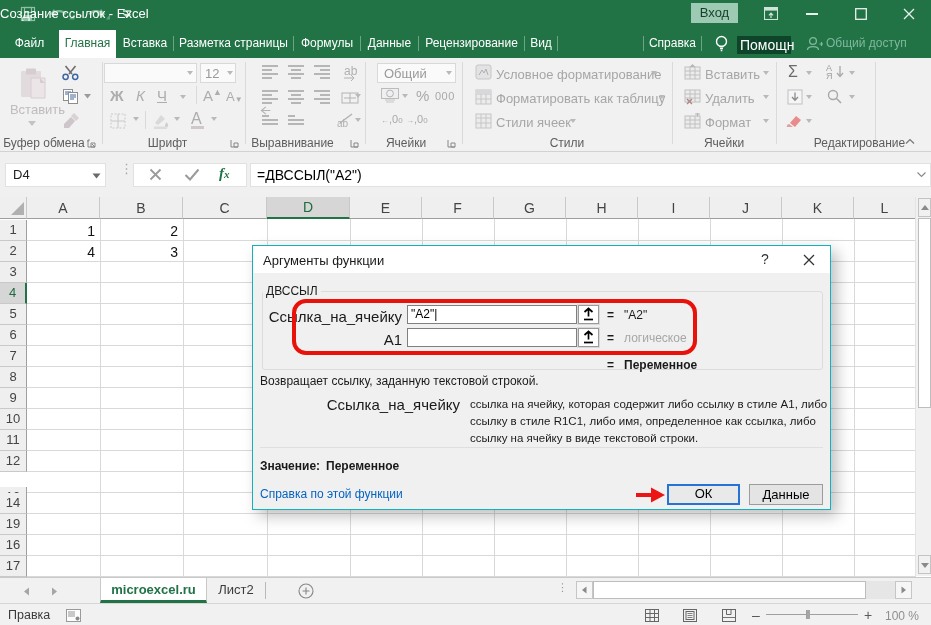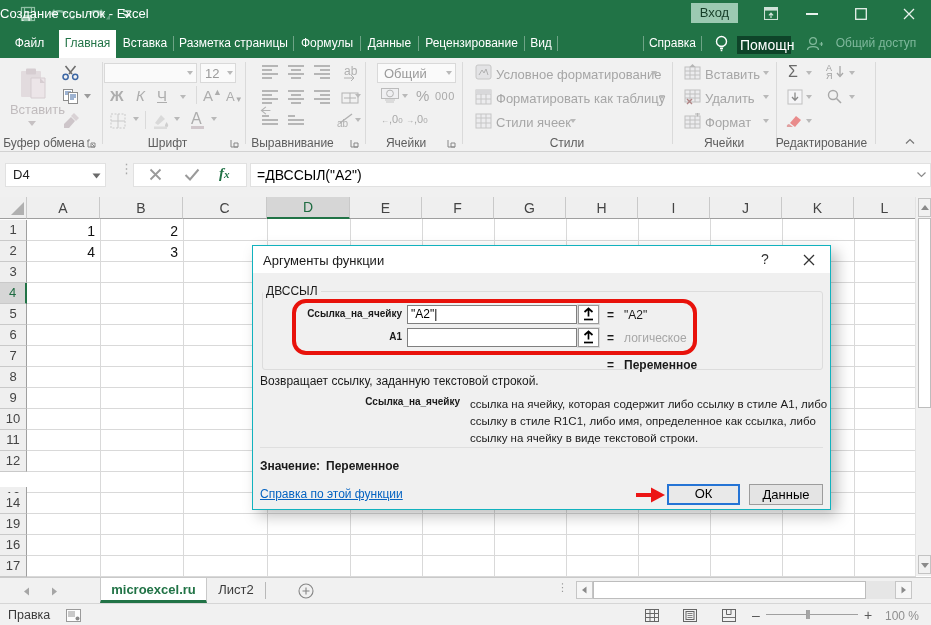--- a/index.html
+++ b/index.html
@@ -24,21 +24,21 @@
 .gvl{position:absolute;width:1px;background:#d9d9d9}
 .ghl{position:absolute;height:1px;background:#d9d9d9}
 .cellnum{position:absolute;font-size:14px;color:#111;text-align:right}
 
 #vscroll{left:915px;top:197px;width:16px;height:379px;background:#f1f1f1;border-left:1px solid #e3e3e3}
 #tabbar{left:0;top:577px;width:931px;height:26px;background:#f1f1f1;border-top:1px solid #c9c9c9}
 #statusbar{left:0;top:603px;width:931px;height:22px;background:#f1f1f1;border-top:1px solid #d6d6d6}
 
 #dlg{left:252px;top:245px;width:579px;height:265px;background:#f0f0f0;border:1.5px solid #11b2be;box-shadow:6px 6px 14px rgba(0,0,0,.25)}
 #dlgtitle{position:absolute;left:0;top:0;width:100%;height:27px;background:#fff}
-.fld-label{position:absolute;font-weight:bold;font-size:10px;color:#1a1a1a;text-align:right}
+.fld-label{position:absolute;font-weight:normal;font-size:15px;color:#1a1a1a;text-align:right}
 .fld-input{position:absolute;background:#fff;border:1px solid #7f7f7f;font-size:12px;color:#000;padding:1px 3px;line-height:15px}
 .rangebtn{position:absolute;width:21px;height:19px;background:#fff;border:1px solid #9a9a9a;box-shadow:0 0 0 1px #d9d9d9}
 .dtext{position:absolute;font-size:12px;color:#1a1a1a;white-space:nowrap}
 </style></head>
 <body>
 <div id="app">
 <div class="abs" id="titlebar">
 <svg class="icon" style="left:20px;top:6px" width="16" height="16" viewBox="0 0 16 16">
         <g fill="none" stroke="#8fc0a5" stroke-width="1.2">
           <rect x="1.5" y="1.5" width="13" height="13"></rect>
@@ -96,21 +96,21 @@
 <svg class="icon" style="left:714px;top:7px" width="15" height="17" viewBox="0 0 15 17">
         <circle cx="7.5" cy="6.5" r="5" fill="none" stroke="#fff" stroke-width="1.4"></circle>
         <path d="M5.5 11.5 h4 M6 13.5 h3 M6.7 15.5 h1.6" stroke="#fff" stroke-width="1.3"></path>
       </svg>
 <div class="abs" style="left:737px;top:8px;width:54px;height:18px;background:#0e4429;color:#fff;font-size:14px;line-height:18px;padding-left:3px">Помощн</div>
 <svg class="icon" style="left:806px;top:8px" width="17" height="15" viewBox="0 0 17 15">
         <circle cx="7" cy="5" r="3.4" fill="none" stroke="#80b99b" stroke-width="1.3"></circle>
         <path d="M1.5 14 C1.5 9.5 12.5 9.5 12.5 14" fill="none" stroke="#80b99b" stroke-width="1.3"></path>
         <path d="M13.5 8 h4 M15.5 6 v4" stroke="#80b99b" stroke-width="1.2"></path>
       </svg>
-<div class="tab" style="left:826px;width:100px;color:#7fb89c;text-align:center">Общий доступ</div>
+<div class="tab" style="left:826px;width:100px;color:#7fb89c;text-align:left">Общий доступ</div>
 </div>
 <div class="abs" id="ribbon">
 <div class="gsep" style="left:102px"></div>
       <div class="gsep" style="left:245px"></div>
       <div class="gsep" style="left:365px"></div>
       <div class="gsep" style="left:462px"></div>
       <div class="gsep" style="left:672px"></div>
       <div class="gsep" style="left:776px"></div>
       <div class="gsep" style="left:875px"></div>
 
@@ -326,21 +326,21 @@
 <svg class="icon" style="left:402px;top:36px" width="7" height="5" viewBox="0 0 7 5">
         <path d="M0 0 h6 l-3 4 z" fill="#b9b9b9"></path>
       </svg>
 <div class="abs dis" style="left:416px;top:29px;font-size:15px;color:#a9a9a9">%</div>
 <div class="abs dis" style="left:435px;top:32px;font-size:11px;letter-spacing:.5px;color:#a9a9a9">000</div>
 <div class="abs dis" style="left:381px;top:55px;font-size:11px;color:#a9a9a9"><span style="font-size:8px">←</span>,0<span style="font-size:8px">0</span></div>
 <div class="abs dis" style="left:406px;top:55px;font-size:11px;color:#a9a9a9"><span style="font-size:8px">→</span>,0<span style="font-size:8px">0</span></div>
 
 <div class="glabel" style="left:462px;width:210px">Стили</div>
 <div class="glabel" style="left:672px;width:104px">Ячейки</div>
-<div class="glabel" style="left:772px;width:99px">Редактирование</div>
+<div class="glabel" style="left:810px;width:99px">Редактирование</div>
 <svg class="icon" style="left:905px;top:80px" width="10" height="7" viewBox="0 0 10 7">
         <path d="M1 5.5 L5 1.5 9 5.5" fill="none" stroke="#777" stroke-width="1.2"></path>
       </svg>
 </div>
 <div class="abs" id="fbar">
 <div class="wbox" style="left:5px;top:11px;width:101px;height:24px"></div>
 <div class="abs" style="left:13px;top:15px;font-size:13px;color:#222">D4</div>
 <svg class="icon" style="left:92px;top:21px" width="9" height="6" viewBox="0 0 9 6">
         <path d="M0.5 0.5 h8 l-4 5 z" fill="#6a6a6a"></path>
       </svg>
@@ -522,20 +522,20 @@
 <div class="dtext" style="left:371px;top:85px;color:#a6a6a6">логическое</div>
 <div class="abs" style="left:39px;top:53px;width:405px;height:56px;border:4px solid #e8120b;border-radius:14px"></div>
 <div class="dtext" style="left:354px;top:112px;font-weight:bold">=</div>
 <div class="dtext" style="left:371px;top:112px;font-weight:bold">Переменное</div>
 <div class="dtext" style="left:7px;top:128px">Возвращает ссылку, заданную текстовой строкой.</div>
 <div class="fld-label" style="left:57px;top:150px;width:150px">Ссылка_на_ячейку</div>
 <div class="abs" style="left:217px;top:150px;width:360px;font-size:11.5px;color:#1a1a1a;line-height:17px;white-space:nowrap">ссылка на ячейку, которая содержит либо ссылку в стиле A1, либо<br>ссылку в стиле R1C1, либо имя, определенное как ссылка, либо<br>ссылку на ячейку в виде текстовой строки.</div>
 <div class="abs" style="left:7px;top:201px;width:563px;height:1px;background:#dfdfdf"></div>
 <div class="dtext" style="left:7px;top:213px;font-weight:bold;font-size:12px">Значение:</div>
 <div class="dtext" style="left:73px;top:213px;font-weight:bold;font-size:12px">Переменное</div>
-<div class="dtext" style="left:7px;top:241px;color:#0563c1;text-decoration:underline;font-size:12px">Справка по этой функции</div>
+<div class="dtext" style="left:7px;top:241px;color:#0563c1;font-size:12px">Справка по этой функции</div>
 <div class="abs" style="left:414px;top:238px;width:73px;height:21px;background:#e9e9e9;border:2.5px solid #2574d5;font-size:13px;color:#000;text-align:center;line-height:16px">ОК</div>
 <div class="abs" style="left:496px;top:238px;width:74px;height:21px;background:#e4e4e4;border:1px solid #9c9c9c;font-size:13px;color:#000;text-align:center;line-height:19px">Данные</div>
 <svg class="abs" style="left:383px;top:240px;overflow:visible" width="30" height="18" viewBox="0 0 30 18">
         <path d="M0 9 H17" stroke="#ec1515" stroke-width="4"></path>
         <path d="M15 1.5 L29 9 L15 16.5 Z" fill="#ec1515"></path>
       </svg>
 </div>
 </div>
 </body></html>

